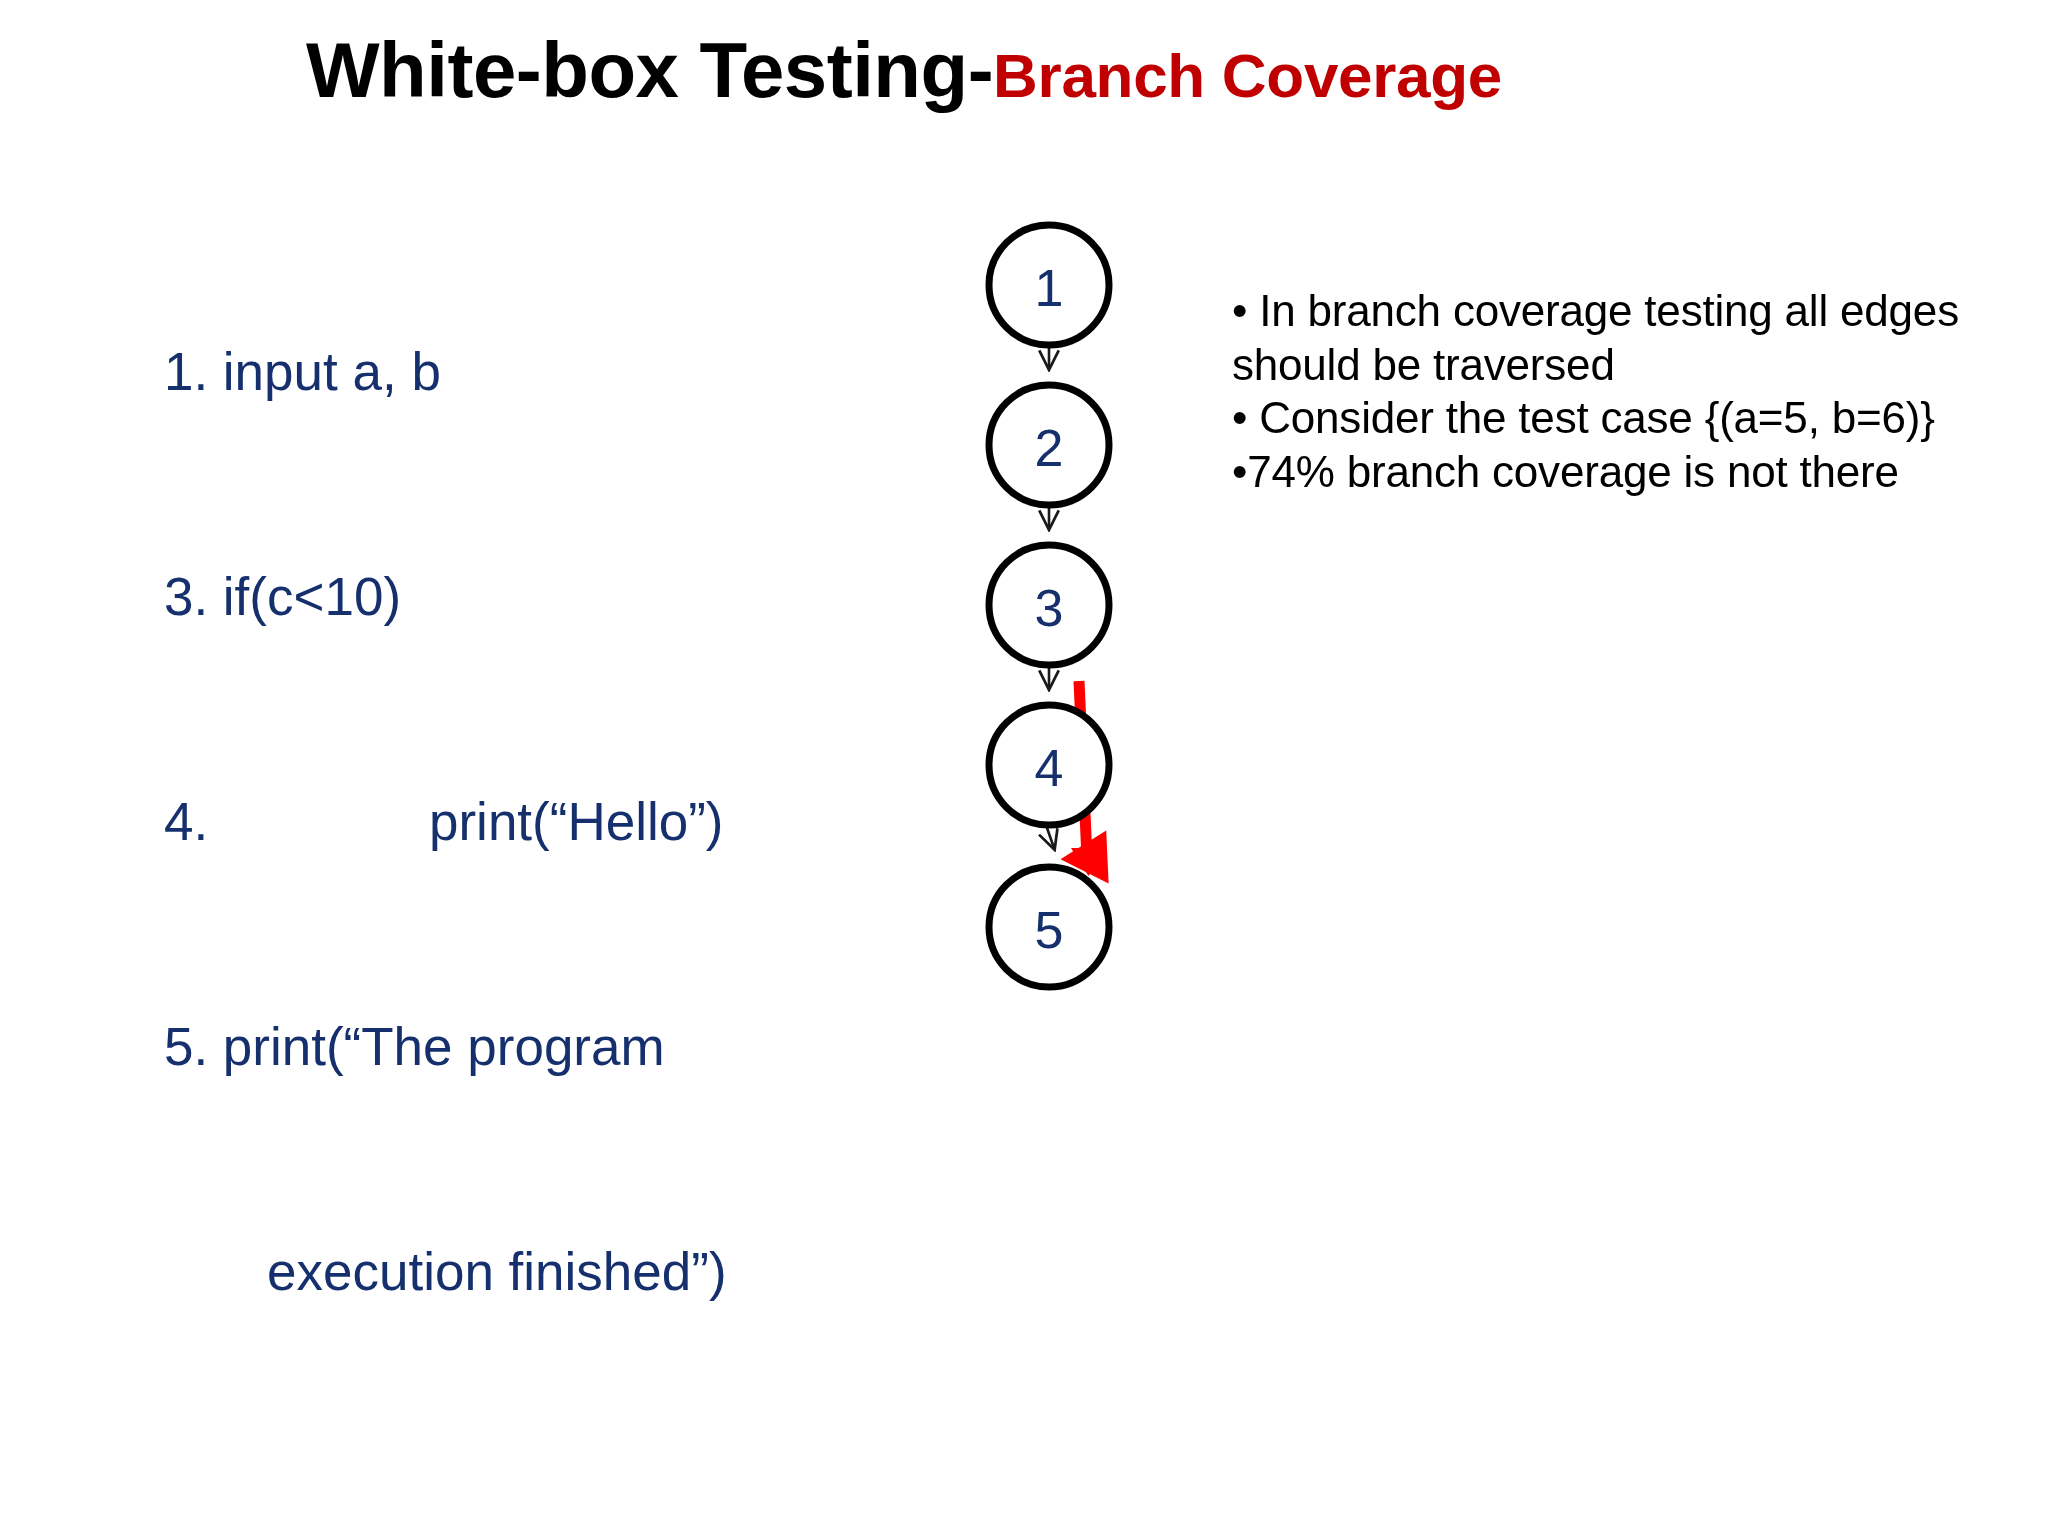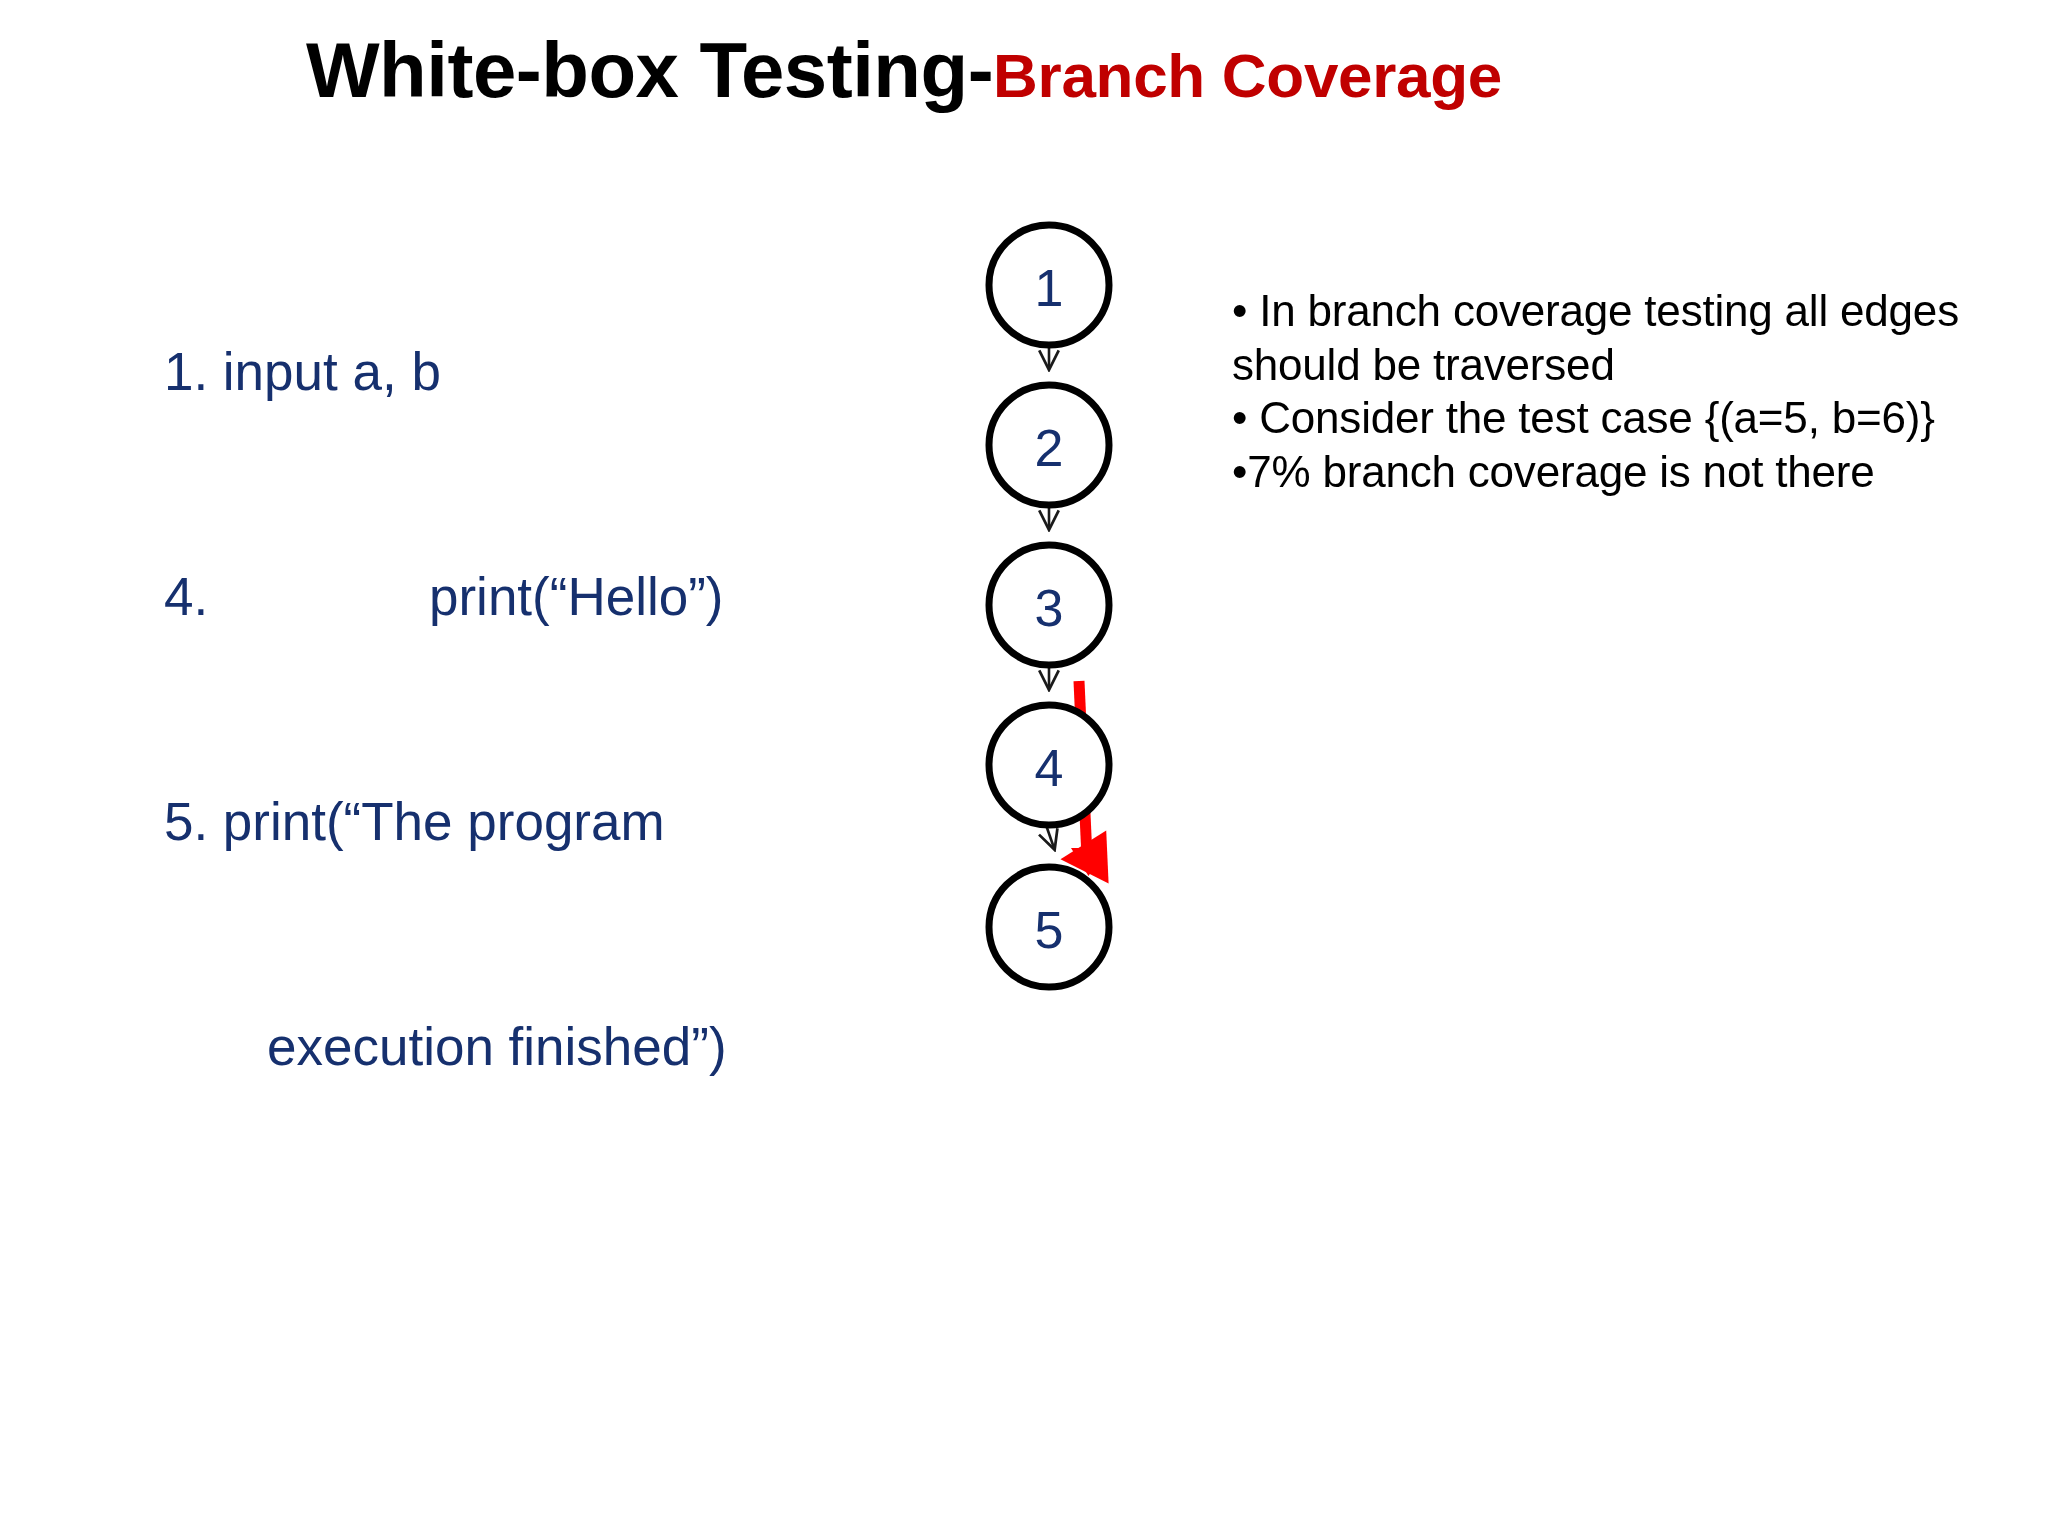--- a/index.html
+++ b/index.html
@@ -102,20 +102,23 @@
 
 <div id="slide-title">
   <span class="t-main">White-box Testing-</span><span class="t-accent">Branch Coverage</span>
 </div>
 
 <div id="code-listing">
   <div class="code-line">
     <span class="ln">1. input a, b</span>
   </div>
   <div class="code-line">
+    <span class="ln">3. if(c&lt;10)</span>
+  </div>
+  <div class="code-line">
     <span class="ln">4.               print(“Hello”)</span>
   </div>
   <div class="code-line cont">
     <span class="ln">5. print(“The program</span>
   </div>
   <div class="code-line cont" style="margin-top:66px">
     <span class="ln">       execution finished”)</span>
   </div>
 </div>
 
@@ -164,14 +167,14 @@
       </g>
     </g>
 
     <path d="M 141 648 L 176 648 L 158.5 676 Z" fill="#FF0000"></path>
   </svg>
 </div>
 
 <div id="notes">
   <div class="note-line note-para">• In branch coverage testing all edges should be traversed</div>
   <div class="note-line note-para">• Consider the test case {(a=5, b=6)}</div>
-  <div class="note-line note-para">•7% branch coverage is not there</div>
+  <div class="note-line note-para">•74% branch coverage is not there</div>
 </div>
 
 </body></html>

